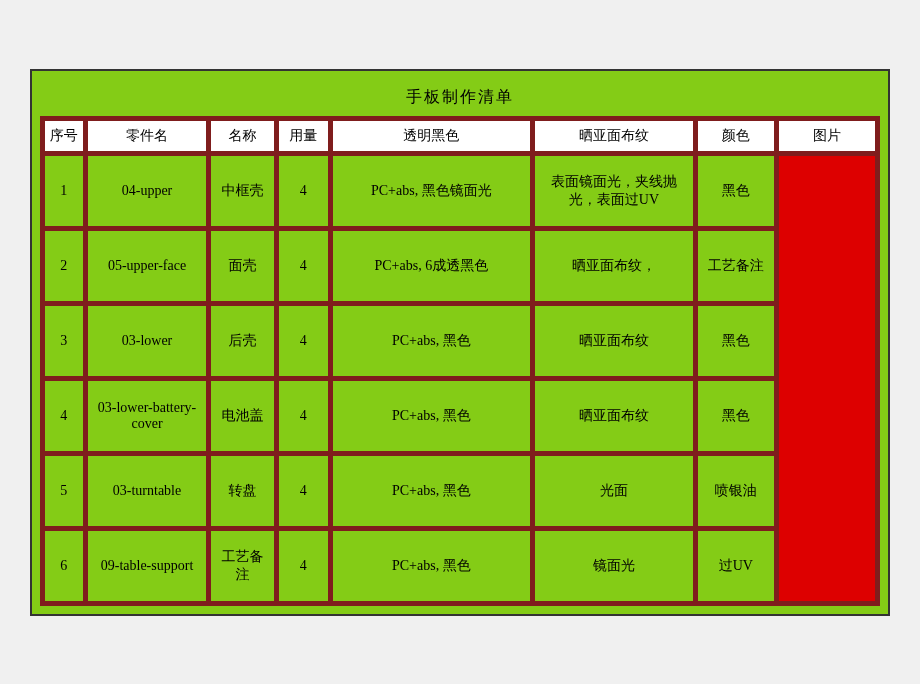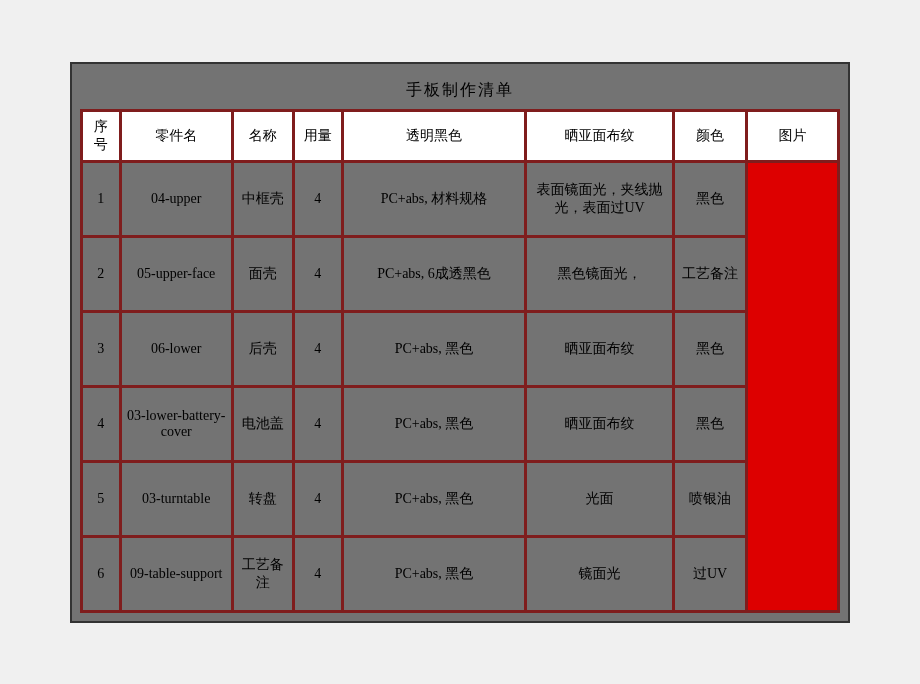--- a/index.html
+++ b/index.html
@@ -7,39 +7,39 @@
       background: #f0f0f0;
       display: flex;
       justify-content: center;
       align-items: center;
       width: 920px;
       height: 684px;
       font-family: "SimSun", "宋体", serif;
       font-size: 14px;
     }
     .table-container {
-      background: #737373;
+      background: #84cc16;
       border: 2px solid #333;
       padding: 8px;
-      width: 780px;
+      width: 860px;
     }
     .table-title {
       text-align: center;
       font-size: 16px;
       padding: 8px 0;
       font-weight: normal;
       letter-spacing: 2px;
     }
     table {
       width: 100%;
       border-collapse: collapse;
       table-layout: fixed;
     }
     th, td {
-      border: 3px solid #7f1d1d;
+      border: 5px solid #7f1d1d;
       text-align: center;
       vertical-align: middle;
       padding: 6px 4px;
       word-break: break-word;
     }
     th {
       background: #fff;
       font-weight: normal;
     }
     .col-seq    { width: 38px; }
@@ -78,37 +78,37 @@
         <th>颜色</th>
         <th>图片</th>
       </tr>
     </thead>
     <tbody id="table-body">
     <tr style="height: 75px;">
           <td>1</td>
           <td>04-upper</td>
           <td>中框壳</td>
           <td>4</td>
-          <td>PC+abs, 材料规格</td>
+          <td>PC+abs, 黑色镜面光</td>
           <td>表面镜面光，夹线抛光，表面过UV</td>
           <td>黑色</td>
           <td rowspan="6" style="background: rgb(221, 0, 0); vertical-align: middle;"></td>
         </tr>
         <tr style="height: 75px;">
           <td>2</td>
           <td>05-upper-face</td>
           <td>面壳</td>
           <td>4</td>
           <td>PC+abs, 6成透黑色</td>
-          <td>黑色镜面光，</td>
+          <td>晒亚面布纹，</td>
           <td>工艺备注</td>
         </tr>
         <tr style="height: 75px;">
           <td>3</td>
-          <td>06-lower</td>
+          <td>03-lower</td>
           <td>后壳</td>
           <td>4</td>
           <td>PC+abs, 黑色</td>
           <td>晒亚面布纹</td>
           <td>黑色</td>
         </tr>
         <tr style="height: 75px;">
           <td>4</td>
           <td>03-lower-battery-cover</td>
           <td>电池盖</td>

